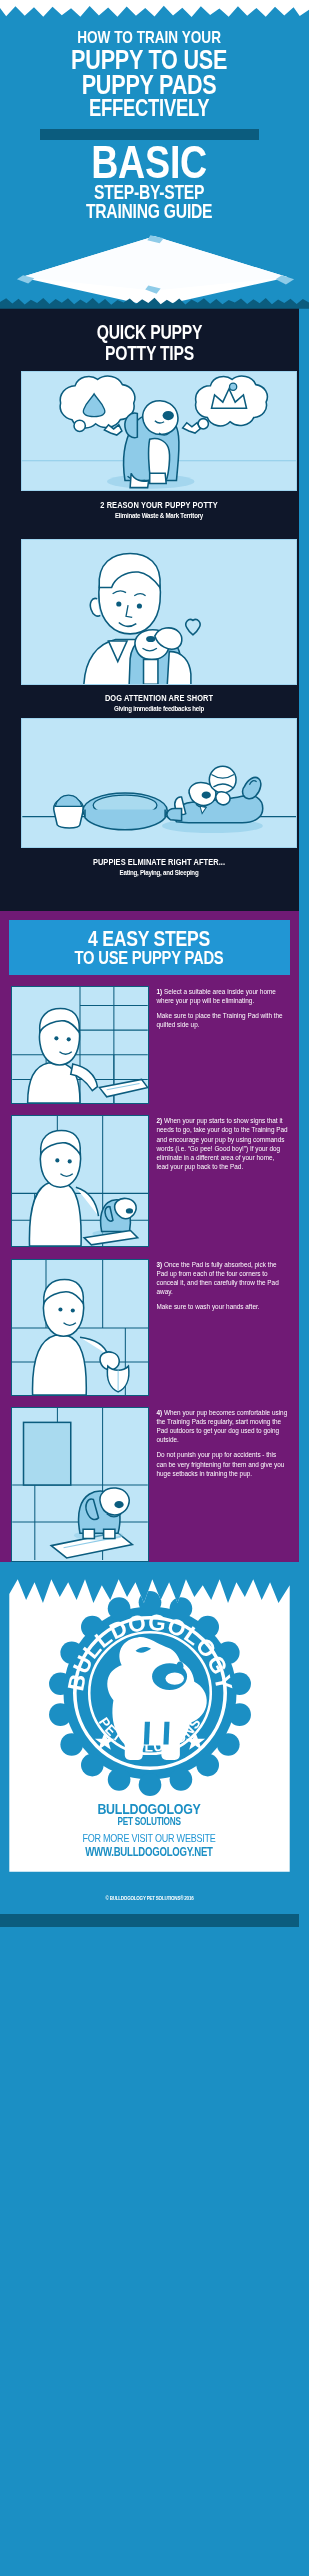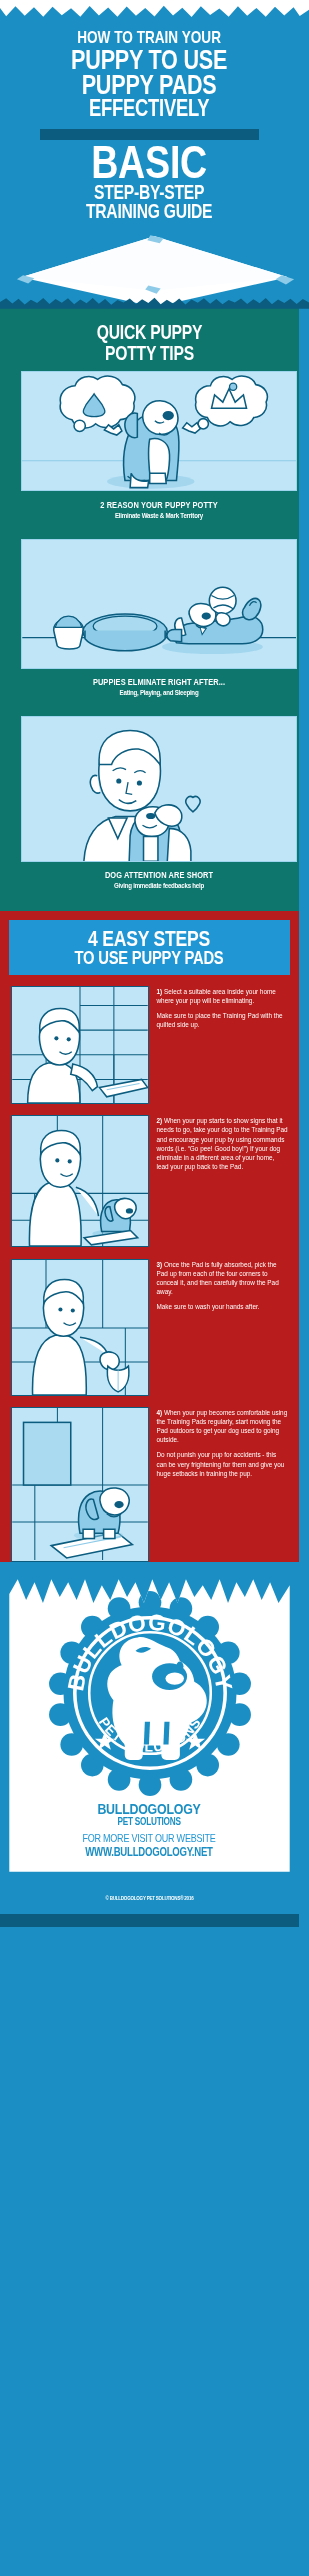--- a/index.html
+++ b/index.html
@@ -61,21 +61,21 @@
   .h-line4 { font-size: 23px; line-height: 0.94; color:#fff; margin-top:1px;}
   .h-rule  { height: 11.3px; background:#0b5c7e; margin: 9.3px 28px 0 28px; }
   .h-basic { font-size: 47px; line-height:0.86; color:#fff; margin-top: 2.1px; }
   .h-sub1  { font-size: 19.6px; line-height: 0.96; color:#fff; }
   .h-sub2  { font-size: 19.6px; line-height: 0.96; color:#fff; }
 
   .pad-illo { height: 77px; position: relative; margin-top: 9.3px; }
 
   
   .tips {
-    background: #0f766e;
+    background: #0f172a;
     padding: 17.5px 0 15.5px 0;
     position: relative;
     margin-top: -1px;
   }
   .tips::before {
     content:"";
     position:absolute; left:0; top:-8.2px; width:309px; height:11.3px;
     background:#0b5c7e;
     clip-path: polygon(
       0 40%,2% 8%,4% 55%,6% 12%,8% 62%,10% 20%,12% 50%,14% 5%,
@@ -100,21 +100,21 @@
   .repetition {
     background:#0b5c7e;
     margin: 0 9.3px;
     padding: 15.5px 10.3px 12.4px 10.3px;
     position: relative;
   }
   .rep-title { font-size: 29px; line-height:0.86; color:#fff; }
   .rep-sub { font-size: 9.8px; line-height:1.18; color:#fff; margin-top:4.1px;}
 
   
-  .steps-wrap { background:#b91c1c; padding: 9.3px 0 0 0; }
+  .steps-wrap { background:#701a75; padding: 9.3px 0 0 0; }
   .steps-banner {
     background:#2196d4; margin: 0 9.3px; padding: 8.2px 5.2px 8.2px 5.2px;
   }
   .sb-1 { font-size: 22px; line-height:0.92; color:#fff; }
   .sb-2 { font-size: 18.5px; line-height:0.96; color:#fff; }
 
   .step-row { display:flex; gap: 7.2px; padding: 11.3px 11.3px 0 11.3px; align-items:flex-start; }
   .step-illo {
     width: 138px; min-width:138px; height: 118px;
     background:#bfe5f7; border:1px solid #0b5c7e; position:relative; overflow:hidden;
@@ -207,20 +207,53 @@
           <path d="M266 118 q10 8 20 0" stroke="#0b5c7e" stroke-width="2.5" fill="none"></path>
           <path d="M205 202 q14 12 34 8" stroke="#0b5c7e" stroke-width="3" fill="none"></path>
           <path d="M212 196 c6 14 22 18 34 14 l-2 14 l-34 0 z" fill="#ffffff" stroke="#0b5c7e" stroke-width="3"></path>
           <path d="M248 196 l30 0 l2 20 l-32 0 z" fill="#ffffff" stroke="#0b5c7e" stroke-width="3"></path>
           <path d="M160 112 l8 -10 l10 8 l10 -8 l6 12 l-10 8 l-12 -4 z" fill="#ffffff" stroke="#0b5c7e" stroke-width="3"></path>
           <path d="M312 108 l8 -10 l10 8 l10 -8 l6 12 l-10 8 l-12 -4 z" fill="#ffffff" stroke="#0b5c7e" stroke-width="3"></path>
         </svg>
       </div>
       <div class="center cond tip-cap-h">2 REASON YOUR PUPPY POTTY</div>
       <div class="center cond tip-cap-s">Eliminate Waste &amp; Mark Territory</div>
+    </div>
+
+    <div class="tip-block" style="margin-bottom:5.2px">
+      <div class="tip-img" style="height:146px">
+        <svg width="276" height="146" viewBox="0 0 536 283">
+          <rect width="536" height="283" fill="#bfe5f7"></rect>
+
+          <path d="M120 283 c2 -52 26 -82 62 -90 l54 0 c36 8 56 38 58 90 z" fill="#ffffff" stroke="#0b5c7e" stroke-width="3"></path>
+          <path d="M168 196 l18 40 l18 -40 z" fill="#ffffff" stroke="#0b5c7e" stroke-width="3"></path>
+          <path d="M150 120 c-6 -54 22 -84 60 -84 c38 0 64 30 58 84 c-4 40 -28 62 -58 62 c-30 0 -56 -22 -60 -62 z" fill="#ffffff" stroke="#0b5c7e" stroke-width="3"></path>
+          <path d="M150 92 c-4 -48 26 -66 60 -66 c34 0 62 18 58 66 c-12 -16 -24 -28 -42 -30 c-24 -2 -46 12 -52 30 z" fill="#ffffff" stroke="#0b5c7e" stroke-width="3"></path>
+          <path d="M146 114 c-10 -4 -16 8 -12 20 c4 12 12 16 18 12" fill="#ffffff" stroke="#0b5c7e" stroke-width="3"></path>
+          <circle cx="188" cy="124" r="5" fill="#0b5c7e"></circle>
+          <circle cx="228" cy="128" r="5" fill="#0b5c7e"></circle>
+          <path d="M176 104 q14 -10 26 -2" stroke="#0b5c7e" stroke-width="2.5" fill="none"></path>
+          <path d="M218 108 q12 -8 22 0" stroke="#0b5c7e" stroke-width="2.5" fill="none"></path>
+          <path d="M206 126 l-4 22 l12 2" stroke="#0b5c7e" stroke-width="2.5" fill="none"></path>
+          <path d="M188 160 q16 14 34 2" stroke="#0b5c7e" stroke-width="3" fill="none"></path>
+
+          <path d="M210 230 c4 -34 28 -48 54 -46 c26 2 44 20 44 52 l0 47 l-100 0 z" fill="#8ecbe8" stroke="#0b5c7e" stroke-width="3"></path>
+          <path d="M220 206 c-4 -18 12 -32 34 -32 c22 0 36 14 32 32 c-4 18 -18 26 -34 26 c-16 0 -28 -8 -32 -26 z" fill="#ffffff" stroke="#0b5c7e" stroke-width="3"></path>
+          <ellipse cx="250" cy="192" rx="9" ry="6" fill="#0b5c7e"></ellipse>
+          <path d="M234 210 q14 10 28 0" stroke="#0b5c7e" stroke-width="2.5" fill="none"></path>
+          <path d="M236 232 l0 48 l28 0 l0 -48 z" fill="#ffffff" stroke="#0b5c7e" stroke-width="3"></path>
+
+          <path d="M258 186 c8 -18 34 -20 46 -8 c10 10 8 26 -4 32 c-14 6 -36 -4 -42 -24 z" fill="#ffffff" stroke="#0b5c7e" stroke-width="3"></path>
+          <path d="M286 216 c26 0 40 20 42 44 l0 23 l-46 0 z" fill="#ffffff" stroke="#0b5c7e" stroke-width="3"></path>
+
+          <path d="M320 170 c-6 -10 4 -20 12 -14 c8 -6 18 4 12 14 c-4 8 -12 14 -12 14 s-8 -6 -12 -14 z" fill="none" stroke="#0b5c7e" stroke-width="3"></path>
+        </svg>
+      </div>
+      <div class="center cond tip-cap-h">DOG ATTENTION ARE SHORT</div>
+      <div class="center cond tip-cap-s">Giving immediate feedbacks help</div>
     </div>
 
     <div class="tip-block">
       <div class="tip-img" style="height:130px">
         <svg width="276" height="130" viewBox="0 0 536 253">
           <rect width="536" height="253" fill="#bfe5f7"></rect>
           <line x1="0" y1="190" x2="536" y2="190" stroke="#0b5c7e" stroke-width="2.5"></line>
 
           <path d="M62 180 c-4 -16 8 -26 28 -26 c20 0 32 10 28 26 l-6 26 c-2 8 -38 8 -44 0 z" fill="#ffffff" stroke="#0b5c7e" stroke-width="3"></path>
           <path d="M64 170 c4 -14 14 -22 26 -22 c12 0 22 8 26 22 z" fill="#8ecbe8" stroke="#0b5c7e" stroke-width="2.5"></path>
@@ -240,53 +273,20 @@
           <path d="M368 108 q22 14 44 0" stroke="#0b5c7e" stroke-width="2.5" fill="none"></path>
           <path d="M372 132 q20 -12 38 2" stroke="#0b5c7e" stroke-width="2.5" fill="none"></path>
           <path d="M380 144 c-6 6 -4 18 6 22 c10 4 20 -4 18 -14 c-2 -8 -16 -14 -24 -8 z" fill="#ffffff" stroke="#0b5c7e" stroke-width="3"></path>
           <path d="M432 132 c8 -16 20 -22 28 -16 c8 6 4 24 -6 34 c-8 8 -20 6 -24 -2 c-2 -6 -2 -12 2 -16 z" fill="#8ecbe8" stroke="#0b5c7e" stroke-width="3"></path>
           <path d="M442 128 q6 -12 14 -6" stroke="#0b5c7e" stroke-width="2.5" fill="none"></path>
           <path d="M288 196 c-12 -8 -6 -22 8 -22 l14 0 l0 24 z" fill="#8ecbe8" stroke="#0b5c7e" stroke-width="3"></path>
         </svg>
       </div>
       <div class="center cond tip-cap-h">PUPPIES ELMINATE RIGHT AFTER...</div>
       <div class="center cond tip-cap-s">Eating, Playing, and Sleeping</div>
-    </div>
-
-    <div class="tip-block" style="margin-bottom:5.2px">
-      <div class="tip-img" style="height:146px">
-        <svg width="276" height="146" viewBox="0 0 536 283">
-          <rect width="536" height="283" fill="#bfe5f7"></rect>
-
-          <path d="M120 283 c2 -52 26 -82 62 -90 l54 0 c36 8 56 38 58 90 z" fill="#ffffff" stroke="#0b5c7e" stroke-width="3"></path>
-          <path d="M168 196 l18 40 l18 -40 z" fill="#ffffff" stroke="#0b5c7e" stroke-width="3"></path>
-          <path d="M150 120 c-6 -54 22 -84 60 -84 c38 0 64 30 58 84 c-4 40 -28 62 -58 62 c-30 0 -56 -22 -60 -62 z" fill="#ffffff" stroke="#0b5c7e" stroke-width="3"></path>
-          <path d="M150 92 c-4 -48 26 -66 60 -66 c34 0 62 18 58 66 c-12 -16 -24 -28 -42 -30 c-24 -2 -46 12 -52 30 z" fill="#ffffff" stroke="#0b5c7e" stroke-width="3"></path>
-          <path d="M146 114 c-10 -4 -16 8 -12 20 c4 12 12 16 18 12" fill="#ffffff" stroke="#0b5c7e" stroke-width="3"></path>
-          <circle cx="188" cy="124" r="5" fill="#0b5c7e"></circle>
-          <circle cx="228" cy="128" r="5" fill="#0b5c7e"></circle>
-          <path d="M176 104 q14 -10 26 -2" stroke="#0b5c7e" stroke-width="2.5" fill="none"></path>
-          <path d="M218 108 q12 -8 22 0" stroke="#0b5c7e" stroke-width="2.5" fill="none"></path>
-          <path d="M206 126 l-4 22 l12 2" stroke="#0b5c7e" stroke-width="2.5" fill="none"></path>
-          <path d="M188 160 q16 14 34 2" stroke="#0b5c7e" stroke-width="3" fill="none"></path>
-
-          <path d="M210 230 c4 -34 28 -48 54 -46 c26 2 44 20 44 52 l0 47 l-100 0 z" fill="#8ecbe8" stroke="#0b5c7e" stroke-width="3"></path>
-          <path d="M220 206 c-4 -18 12 -32 34 -32 c22 0 36 14 32 32 c-4 18 -18 26 -34 26 c-16 0 -28 -8 -32 -26 z" fill="#ffffff" stroke="#0b5c7e" stroke-width="3"></path>
-          <ellipse cx="250" cy="192" rx="9" ry="6" fill="#0b5c7e"></ellipse>
-          <path d="M234 210 q14 10 28 0" stroke="#0b5c7e" stroke-width="2.5" fill="none"></path>
-          <path d="M236 232 l0 48 l28 0 l0 -48 z" fill="#ffffff" stroke="#0b5c7e" stroke-width="3"></path>
-
-          <path d="M258 186 c8 -18 34 -20 46 -8 c10 10 8 26 -4 32 c-14 6 -36 -4 -42 -24 z" fill="#ffffff" stroke="#0b5c7e" stroke-width="3"></path>
-          <path d="M286 216 c26 0 40 20 42 44 l0 23 l-46 0 z" fill="#ffffff" stroke="#0b5c7e" stroke-width="3"></path>
-
-          <path d="M320 170 c-6 -10 4 -20 12 -14 c8 -6 18 4 12 14 c-4 8 -12 14 -12 14 s-8 -6 -12 -14 z" fill="none" stroke="#0b5c7e" stroke-width="3"></path>
-        </svg>
-      </div>
-      <div class="center cond tip-cap-h">DOG ATTENTION ARE SHORT</div>
-      <div class="center cond tip-cap-s">Giving immediate feedbacks help</div>
     </div>
   </div>
 
 
   <div class="steps-wrap">
     <div class="steps-banner">
       <div class="center cond sb-1">4 EASY STEPS</div>
       <div class="center cond sb-2">TO USE PUPPY PADS</div>
     </div>
 

